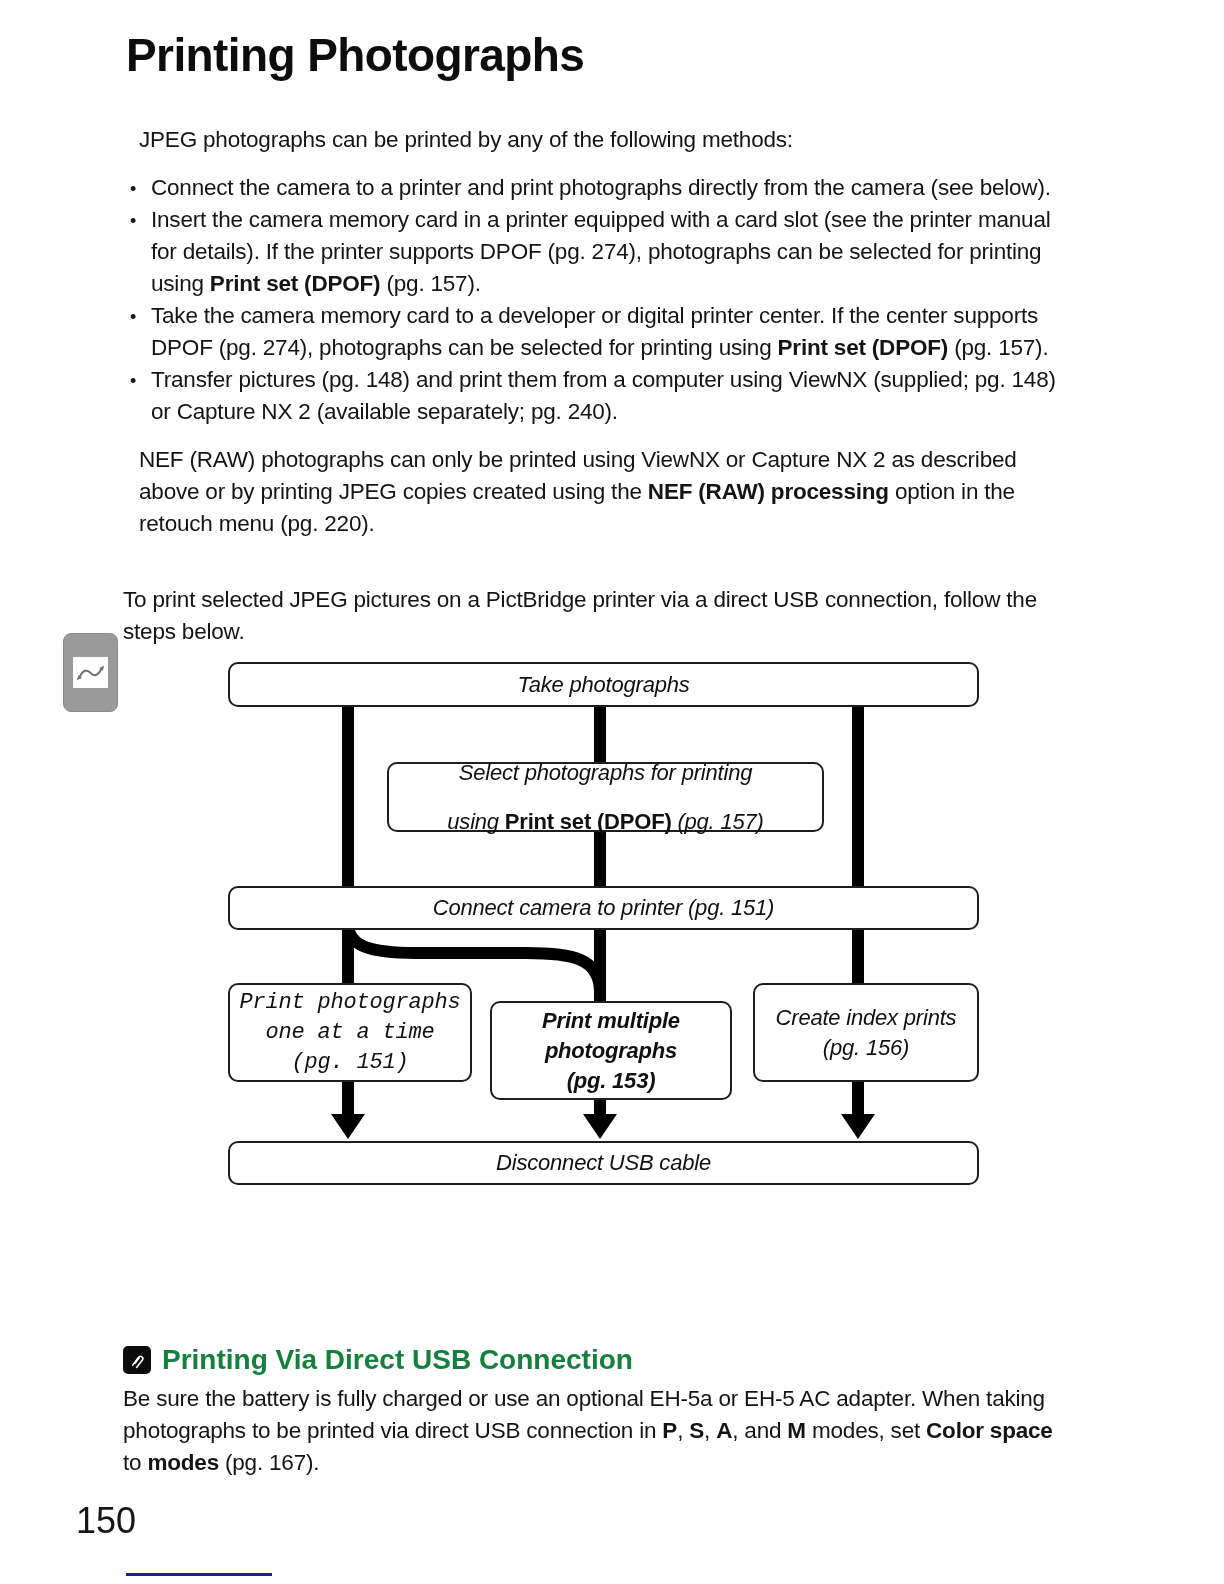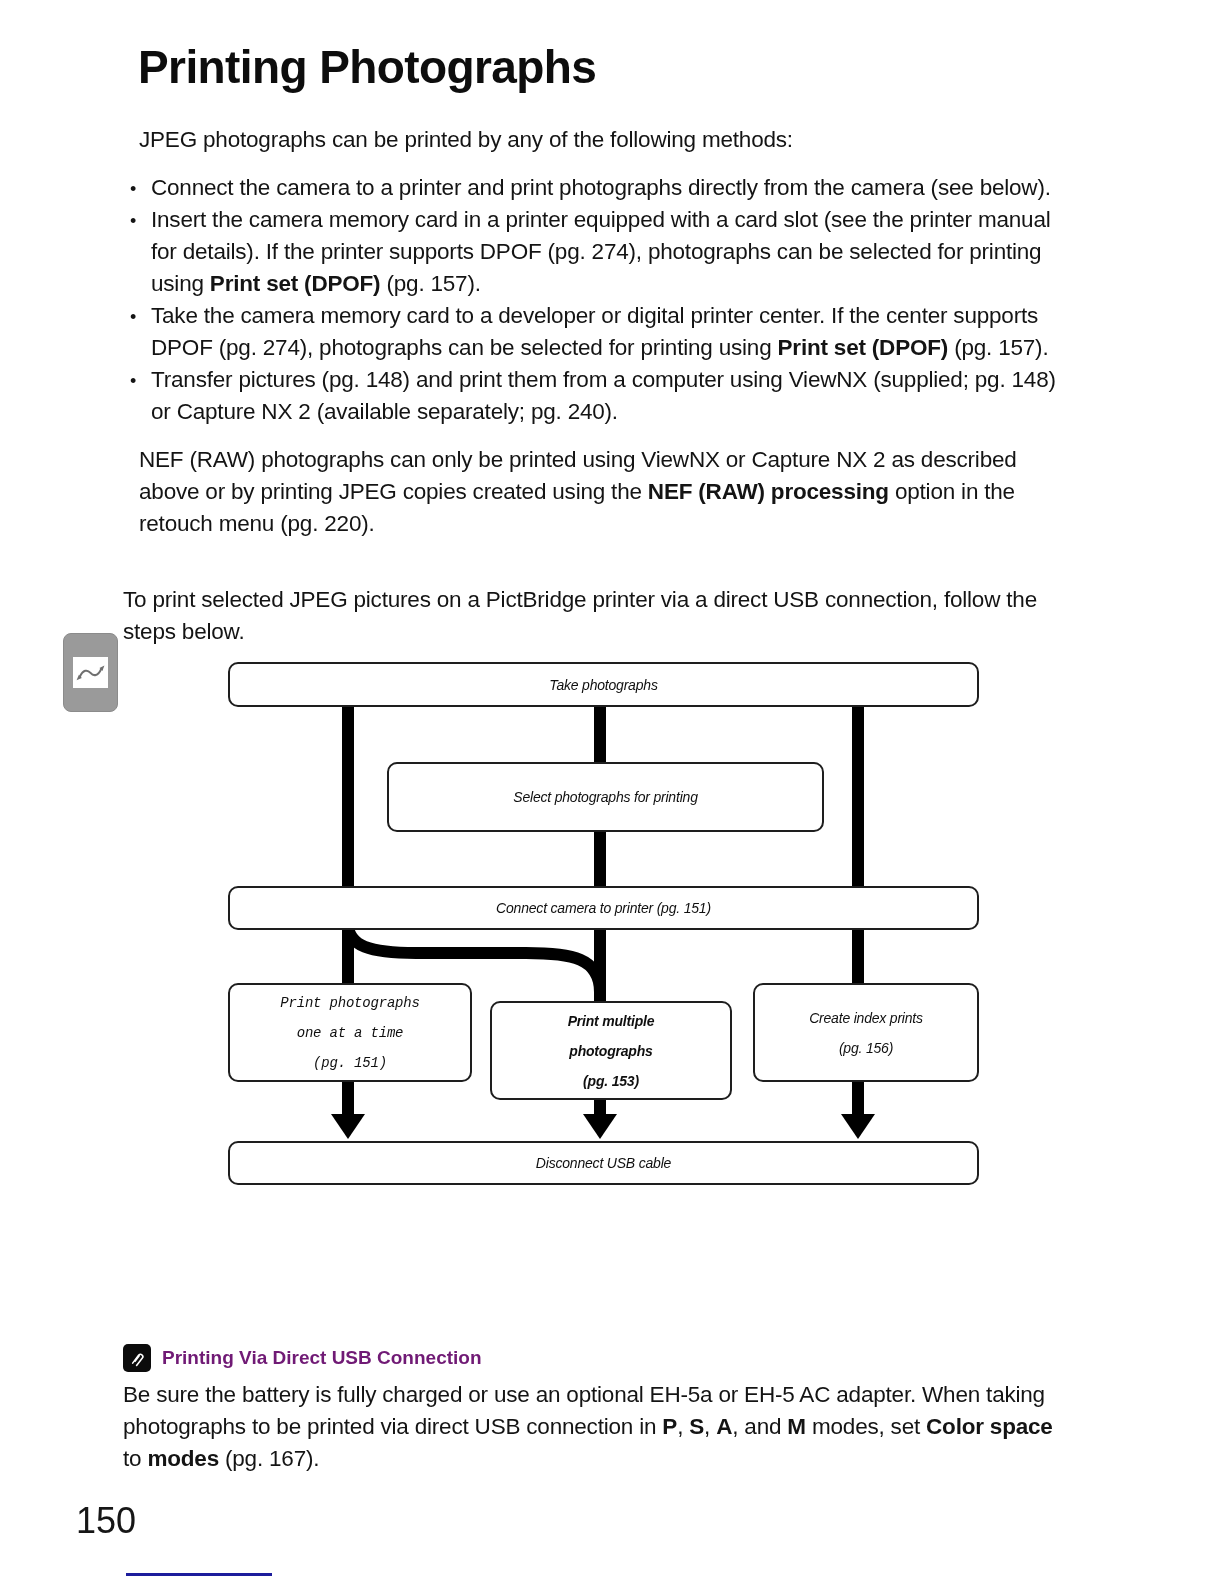--- a/index.html
+++ b/index.html
@@ -5,21 +5,21 @@
   html,body{margin:0;padding:0;}
   body{
     width:1224px;height:1584px;background:#ffffff;position:relative;
     font-family:"Liberation Sans",sans-serif;color:#141414;
     -webkit-font-smoothing:antialiased;
   }
   .page{position:absolute;inset:0;overflow:hidden;}
 
   
   .title{
-    position:absolute;left:122px;top:24px;margin:16px;
+    position:absolute;left:122px;top:24px;margin:4px;
     font-size:46px;font-weight:700;letter-spacing:-0.6px;color:#0d0d0d;
   }
 
   
   .bodytext{font-size:22.5px;line-height:32px;letter-spacing:-0.2px;}
   .intro{position:absolute;left:123px;top:108px;width:948px;}
   .intro p{margin:16px;}
   .bullet{position:relative;padding-left:28px;}
   .bullet .dot{
     position:absolute;left:7px;top:1px;font-size:18px;color:#141414;
@@ -36,35 +36,35 @@
     position:absolute;left:9px;top:23px;width:35px;height:31px;background:#ffffff;
     display:flex;align-items:center;justify-content:center;
   }
 
   
   .flowchart{position:absolute;left:228px;top:662px;width:747px;height:516px;}
   .fc-lines{position:absolute;left:0;top:0;z-index:0;}
   .fbox{
     position:absolute;z-index:1;background:#ffffff;border:2.2px solid #1e1e1e;
     border-radius:10px;display:flex;flex-direction:column;align-items:center;justify-content:center;
-    font-style:italic;font-size:14px;line-height:30px;text-align:center;color:#101010;
+    font-style:italic;font-size:22px;line-height:30px;text-align:center;color:#101010;
     letter-spacing:-0.2px;
   }
   .fbox .rm{font-style:normal;font-weight:700;}
   .box-take{left:0;top:0;width:747px;height:41px;}
   .box-select{left:159px;top:100px;width:433px;height:66px;line-height:29px;gap:20px;}
   .box-connect{left:0;top:224px;width:747px;height:40px;}
   .box-one{left:0;top:321px;width:240px;height:95px;line-height:30px;font-family:Liberation Mono, monospace;}
   .box-multi{left:262px;top:339px;width:238px;height:95px;line-height:30px;font-weight:bold;}
   .box-index{left:525px;top:321px;width:222px;height:95px;line-height:30px;}
   .box-disconnect{left:0;top:479px;width:747px;height:40px;}
 
   
   .note{position:absolute;left:123px;top:1344px;width:950px;}
-  .note-head{display:flex;align-items:center;gap:11px;font-size:19px;font-weight:700;color:#701a75;}
+  .note-head{display:flex;align-items:center;gap:11px;font-size:28px;font-weight:700;color:#15803d;}
   .note-icon{
     width:28px;height:28px;background:#0c0c0c;border-radius:5px;flex:0 0 auto;
     display:flex;align-items:center;justify-content:center;
   }
   .note-body{margin:7px 0 0 0;}
 
   
   .page-number{position:absolute;left:76px;top:1500px;font-size:36px;color:#161616;}
   .footer-line{position:absolute;left:126px;top:1573px;width:146px;height:3px;}
 </style>
@@ -126,20 +126,21 @@
       <polygon points="355,452 389,452 372,477" fill="#000"></polygon>
       <polygon points="613,452 647,452 630,477" fill="#000"></polygon>
     </svg>
 
     <div class="fbox box-take">
       <span>Take photographs</span>
     </div>
 
     <div class="fbox box-select">
       <span>Select photographs for printing</span>
+      <span><span>using </span><b class="rm">Print set (DPOF)</b><span> (pg. 157)</span></span>
     </div>
 
     <div class="fbox box-connect">
       <span>Connect camera to printer (pg. 151)</span>
     </div>
 
     <div class="fbox box-one">
       <span>Print photographs</span>
       <span>one at a time</span>
       <span>(pg. 151)</span>

